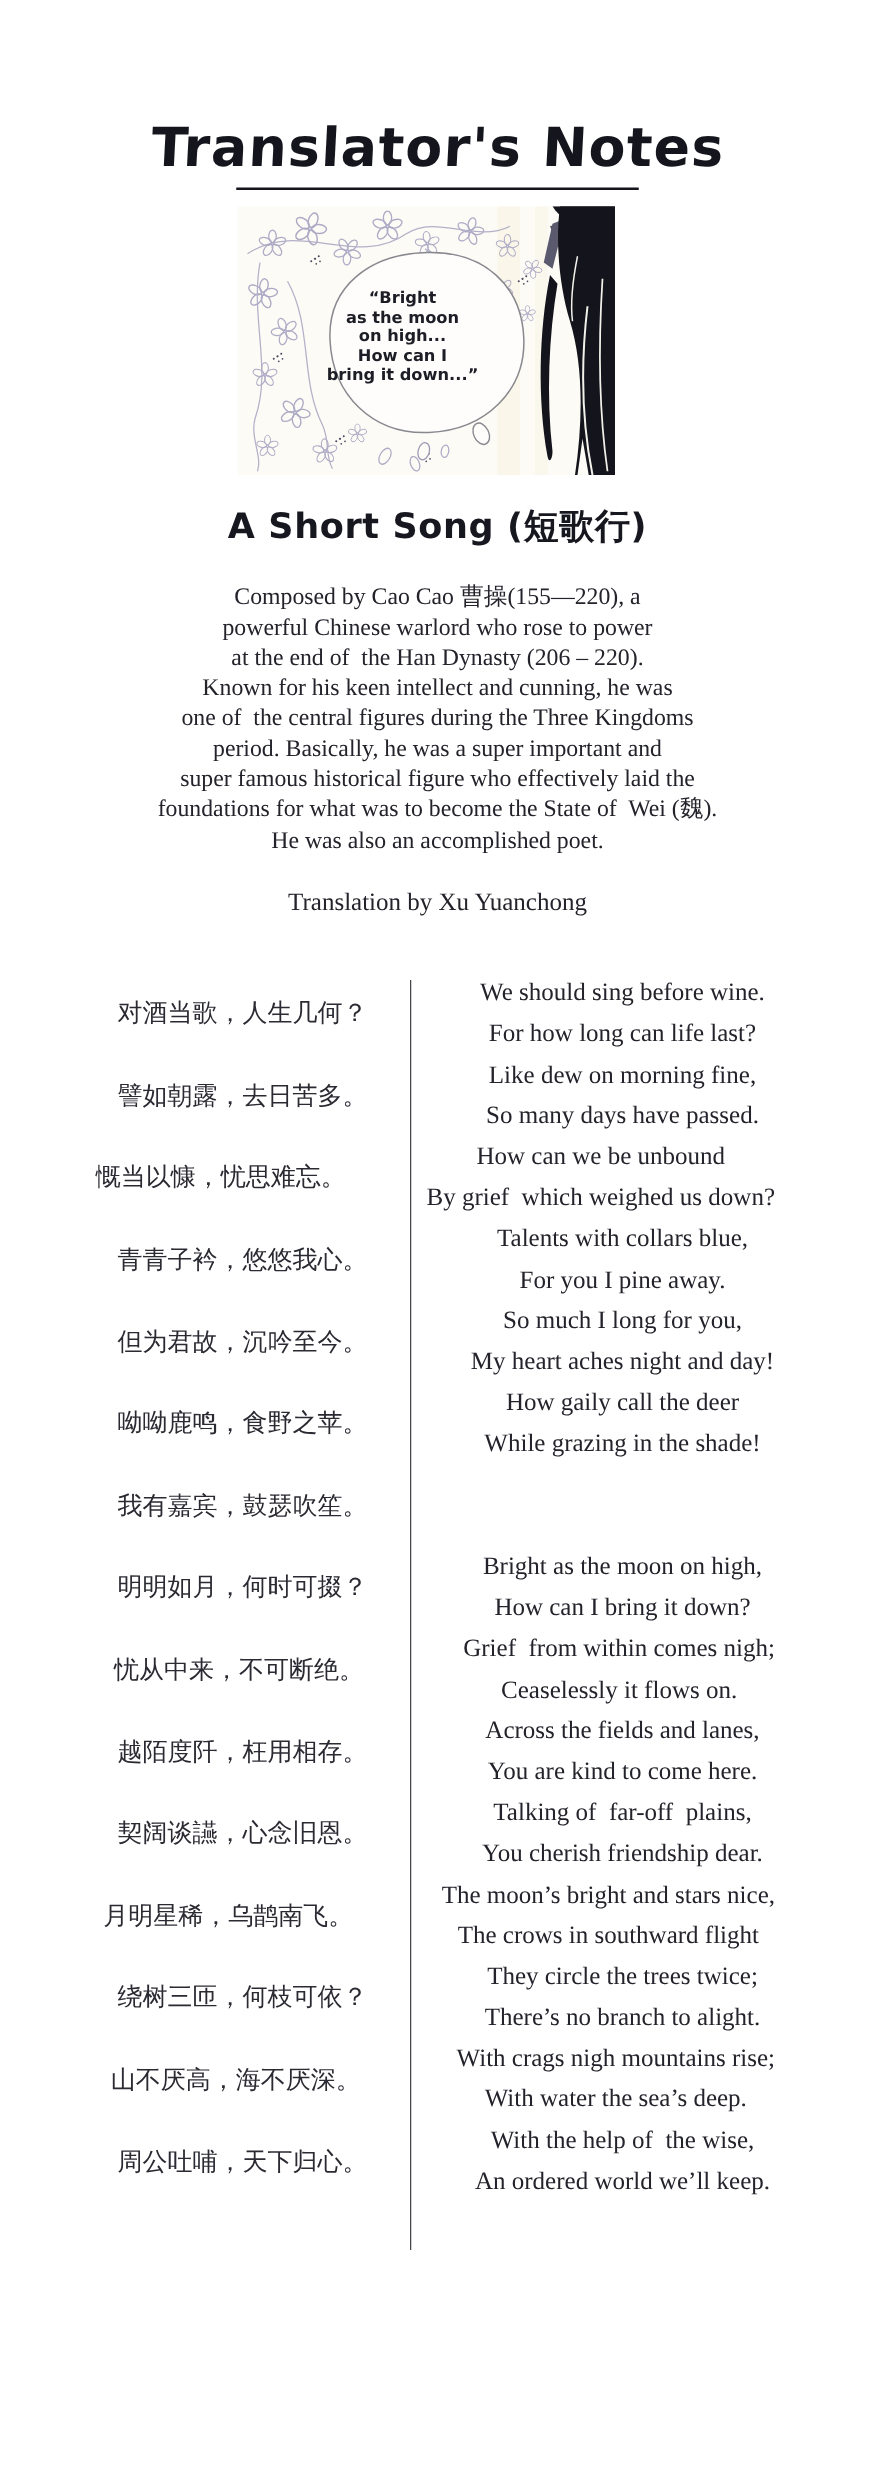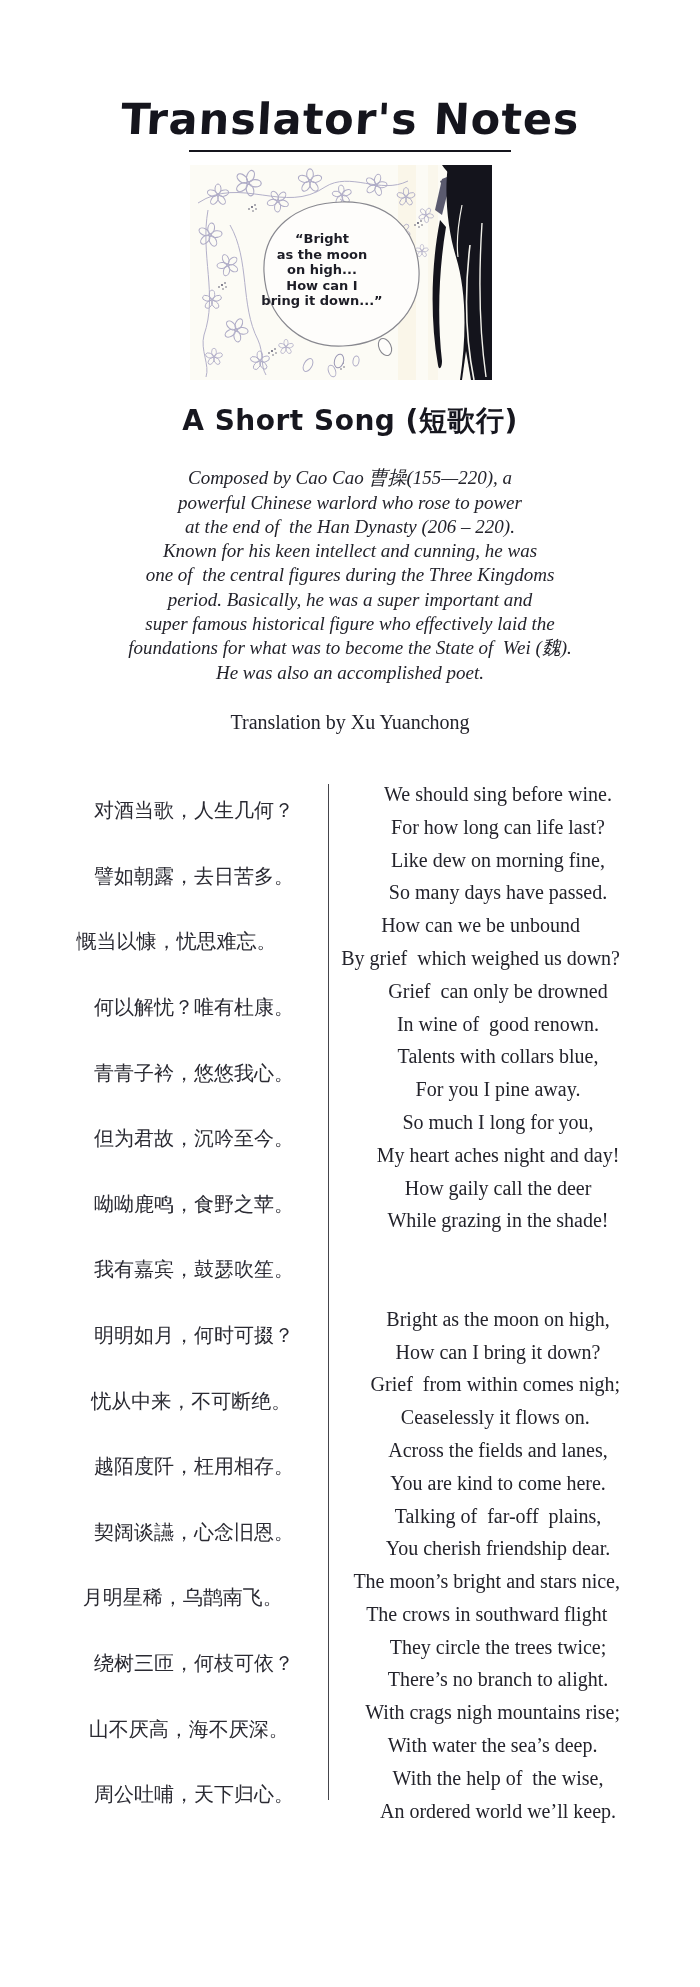--- a/index.html
+++ b/index.html
@@ -62,21 +62,21 @@
     font-size: 28px;
     color: #17171f;
     letter-spacing: 0.5px;
   }
   .intro {
     margin-top: 26px;
     text-align: center;
     font-size: 19px;
     line-height: 24.3px;
   }
-  .intro-line { white-space: pre; font-style: italic; }
+  .intro-line { white-space: pre; }
   .credit {
     margin-top: 26px;
     text-align: center;
     font-size: 20px;
   }
   .poem {
     margin-top: 44px;
     position: relative;
   }
   .poem-divider {
@@ -250,27 +250,20 @@
         </div>
       </div>
       <div class="poem-row">
         <div class="zh-cell">慨当以慷，忧思难忘。</div>
         <div class="en-cell">
           <div class="en-line">How can we be unbound</div>
           <div class="en-line">By grief  which weighed us down?</div>
         </div>
       </div>
       <div class="poem-row">
-        <div class="zh-cell">何以解忧？唯有杜康。</div>
-        <div class="en-cell">
-          <div class="en-line">Grief  can only be drowned</div>
-          <div class="en-line">In wine of  good renown.</div>
-        </div>
-      </div>
-      <div class="poem-row">
         <div class="zh-cell">青青子衿，悠悠我心。</div>
         <div class="en-cell">
           <div class="en-line">Talents with collars blue,</div>
           <div class="en-line">For you I pine away.</div>
         </div>
       </div>
       <div class="poem-row">
         <div class="zh-cell">但为君故，沉吟至今。</div>
         <div class="en-cell">
           <div class="en-line">So much I long for you,</div>

